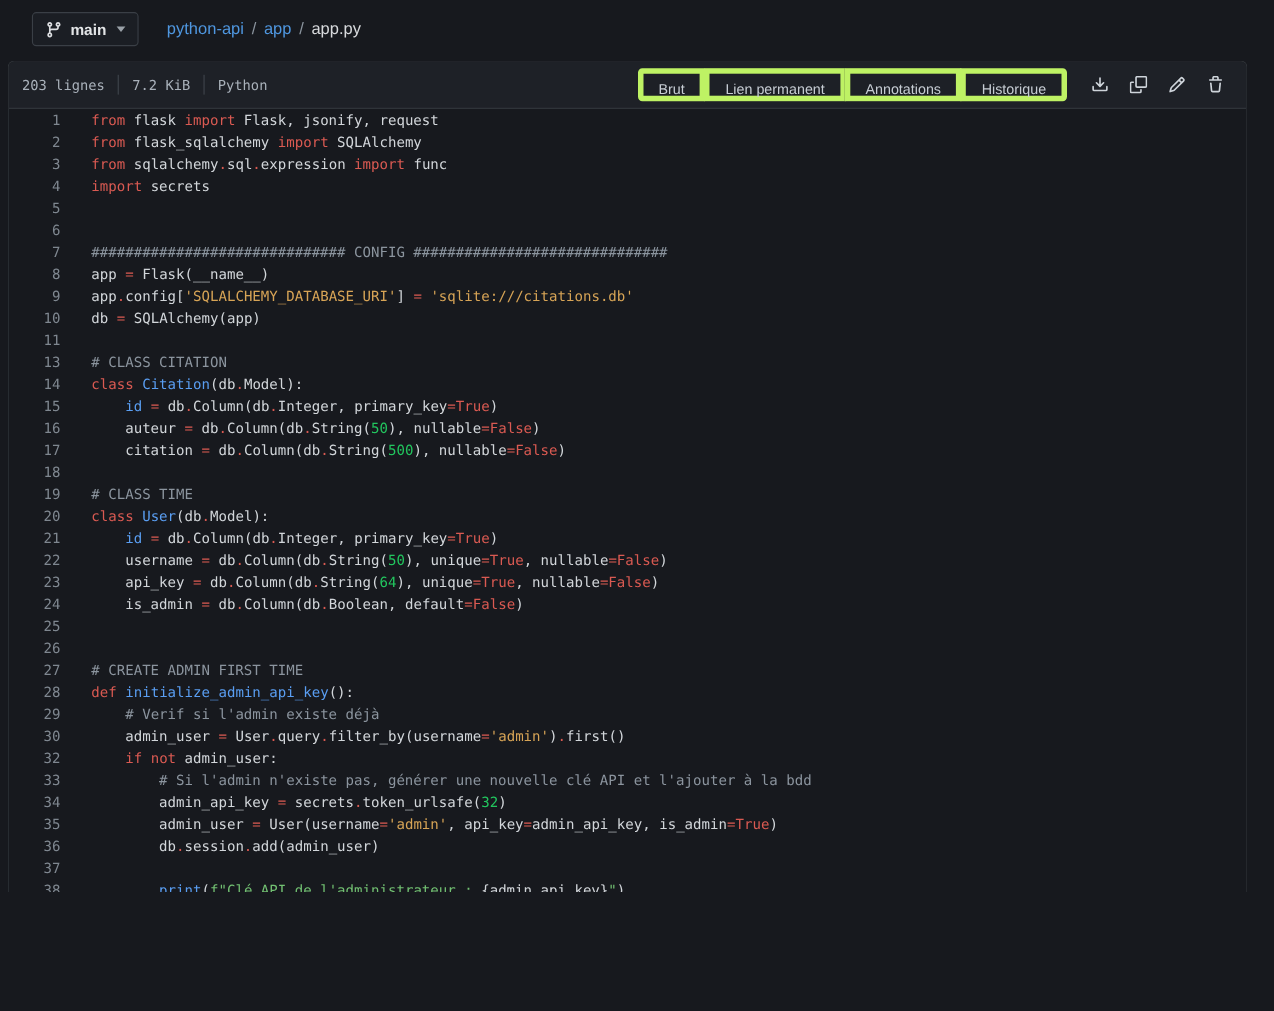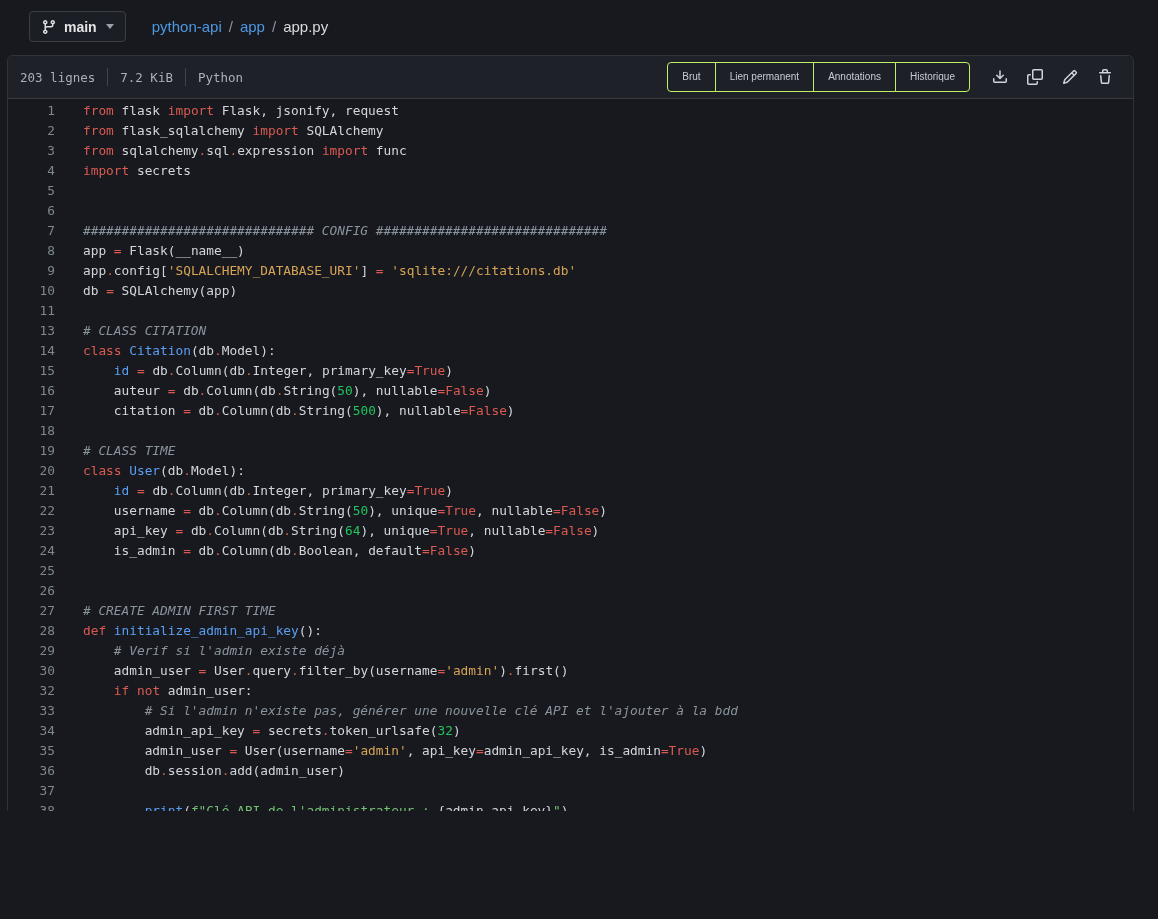--- a/index.html
+++ b/index.html
@@ -22,41 +22,41 @@
   
   .filebox { position:absolute; left:7px; top:55px; width:1127px; height:756px;
     border:1px solid #2f3338; border-bottom:none; border-radius:6px 6px 0 0; overflow:hidden; }
   .fileheader { height:43px; background:#1e2127; border-bottom:1px solid #373b41;
     display:flex; align-items:center; padding:0 20px 0 12px; }
   .meta { display:flex; align-items:center; font-family:"DejaVu Sans Mono", monospace;
     font-size:12.5px; color:#a9b1ba; }
   .meta .mdiv { width:1px; height:18px; background:#40454c; margin:0 12px; }
   .spacer { flex:1; }
   .btn-group { display:flex; }
-  .seg-btn { height:30px; line-height:28px; padding:0 14px; font-size:10px; color:#c6ccd3;
-    background:#1d2026; border:1px solid #bef264; margin-left:-1px; cursor:pointer;
+  .seg-btn { height:30px; line-height:28px; padding:0 14px; font-size:13px; color:#c6ccd3;
+    background:#1d2026; border:5px solid #bef264; margin-left:-1px; cursor:pointer;
     font-family:"Liberation Sans", sans-serif; }
   .seg-btn:first-child { border-radius:4px 0 0 4px; margin-left:0; }
   .seg-btn:last-child { border-radius:0 4px 4px 0; }
   .icon-btn { background:none; border:none; cursor:pointer; margin-left:19px; padding:0;
     display:inline-flex; align-items:center; }
   .icon-btn svg { fill:#ced4da; display:block; }
 
   
   .code-area { padding-top:2px; background:#17191e; font-family:"DejaVu Sans Mono", monospace;
     font-size:12.8px; }
   .code-line { display:flex; height:20px; line-height:20px; white-space:pre; }
   .ln { width:47px; flex:0 0 47px; text-align:right; color:#7f8790; cursor:pointer; }
   .ct { padding-left:28px; color:#d2d6da; }
   .tok-d { color:#d2d6da; }
   .tok-k { color:#da5a52; }
   .tok-s { color:#d7a456; }
   .tok-n { color:#22c55e; }
   .tok-b { color:#5a9ef2; }
-  .tok-c { color:#8b949e;font-style:italic; }
+  .tok-c { color:#8b949e; }
   .tok-g { color:#72c072; }
 </style>
 </head>
 <body>
 
 <div class="topbar">
   <div class="branch-btn">
     <span>
       <svg width="16" height="16" viewBox="0 0 16 16">
           <path d="M9.5 3.25a2.25 2.25 0 1 1 3 2.122V6A2.5 2.5 0 0 1 10 8.5H6a1 1 0 0 0-1 1v1.128a2.251 2.251 0 1 1-1.5 0V5.372a2.25 2.25 0 1 1 1.5 0v1.836A2.493 2.493 0 0 1 6 7h4a1 1 0 0 0 1-1v-.628A2.25 2.25 0 0 1 9.5 3.25Zm-6 0a.75.75 0 1 0 1.5 0 .75.75 0 0 0-1.5 0Zm8.25-.75a.75.75 0 1 0 0 1.5.75.75 0 0 0 0-1.5ZM4.25 12a.75.75 0 1 0 0 1.5.75.75 0 0 0 0-1.5Z"></path>

